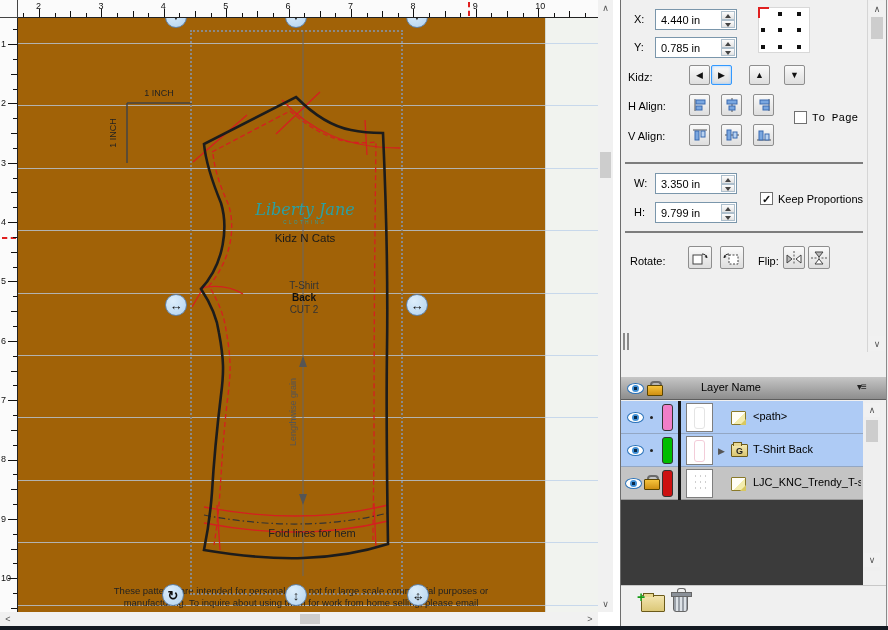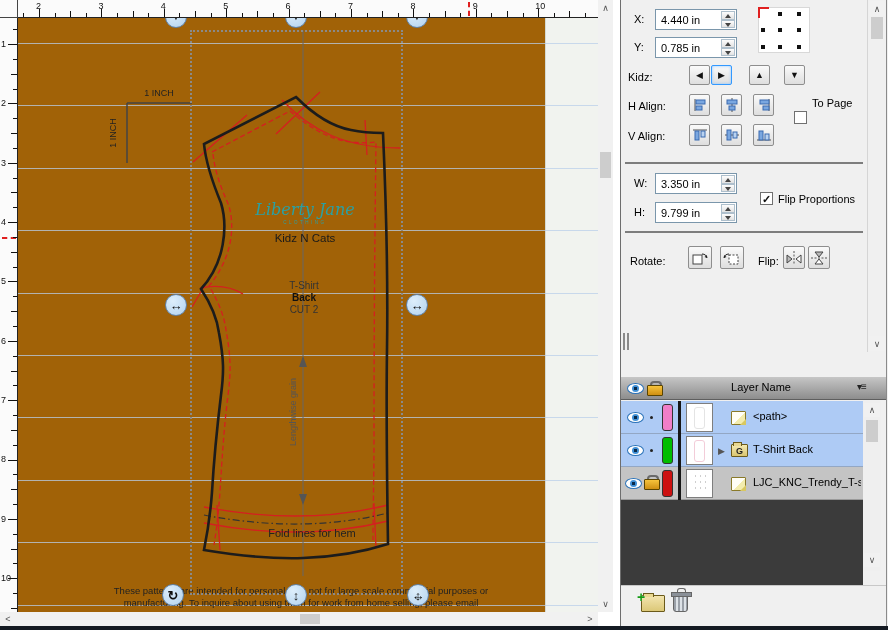--- a/index.html
+++ b/index.html
@@ -56,21 +56,21 @@
   .cb.checked:after { content:"✓"; }
   .anchor-box { position:absolute; left:137px; top:7px; width:52px; height:46px; background:#fff; border:1px solid #d8d8d8; }
   .anchor-dot { position:absolute; width:4px; height:4px; background:#111; }
   .anchor-corner { position:absolute; left:-1px; top:-1px; width:11px; height:11px; border-left:2px solid #e02020; border-top:2px solid #e02020; }
   .gripper { position:absolute; width:2px; height:17px; background:#8a8a8a; }
 
   
   .layers-titlebar { position:absolute; left:0; top:353px; width:266px; height:23px; background:linear-gradient(#eef4fd,#aac6ee); border-top:1px solid #5a5a5a; border-bottom:1px solid #7e96b8; }
   .layers-title { position:absolute; left:12px; top:5px; font-size:11px; color:#10253c; }
   .layers-header { position:absolute; left:0; top:377px; width:266px; height:23px; background:linear-gradient(#c6c6c6,#8d8d8d); border-bottom:1px solid #5e5e5e; }
-  .layers-header-label { position:absolute; left:80px; top:4px; width:120px; text-align:center; font-size:11px; color:#000; }
+  .layers-header-label { position:absolute; left:80px; top:4px; width:120px; text-align:left; font-size:11px; color:#000; }
   .menu-icon { position:absolute; left:236px; top:4px; font-size:10px; color:#222; letter-spacing:-1px; }
   .lrow { position:absolute; left:0; width:242px; height:33px; border-bottom:1px solid #93a7c4; }
   .lrow.gray { border-bottom:1px solid #9a9a9a; }
   .lrow-divider { position:absolute; left:57px; top:0; width:3px; height:33px; background:#161616; }
   .eye { position:absolute; width:17px; height:11px; border:1px solid #2a72b8; border-radius:50%; background:#fff; }
   .eye:after { content:''; position:absolute; left:4px; top:1px; width:7px; height:7px; border-radius:50%; background:radial-gradient(circle,#0a2a4a 38%,#3f8fd6 40%); }
   .visdot { position:absolute; width:3px; height:3px; border-radius:50%; background:#222; }
   .lock { position:absolute; width:14px; height:15px; }
   .lock:before { content:''; position:absolute; left:3px; top:0; width:8px; height:8px; border:2px solid #6a6a6a; border-bottom:none; border-radius:4px 4px 0 0; }
   .lock:after { content:''; position:absolute; left:0; bottom:0; width:14px; height:9px; background:linear-gradient(#f6c33c,#cf8f12); border:1px solid #5a4400; border-radius:1px; }
@@ -350,21 +350,21 @@
         </svg>
     </div>
     <div class="tbtn" style="left:132px;top:94px;width:21px;height:22px;">
       <svg class="mini" width="16" height="16">
           <line x1="13" y1="2" x2="13" y2="14" stroke="#555"></line>
           <rect x="4" y="3" width="9" height="4" fill="#7aa7e0" stroke="#3a6ab0"></rect>
           <rect x="7" y="9" width="6" height="4" fill="#7aa7e0" stroke="#3a6ab0"></rect>
         </svg>
     </div>
     <div class="cb" style="left:173px;top:111px;"></div>
-    <span class="lbl" style="left:191px;top:97px;">To Page</span>
+    <span class="lbl" style="left:191px;top:112px;font-family:Liberation Mono, monospace;">To Page</span>
 
     <span class="lbl" style="left:7px;top:130px;">V Align:</span>
     <div class="tbtn" style="left:68px;top:124px;width:21px;height:22px;">
       <svg class="mini" width="16" height="16">
           <line x1="1" y1="3" x2="15" y2="3" stroke="#555"></line>
           <rect x="3" y="4" width="4" height="9" fill="#7aa7e0" stroke="#3a6ab0"></rect>
           <rect x="9" y="4" width="4" height="6" fill="#b9d2f0" stroke="#3a6ab0"></rect>
         </svg>
     </div>
     <div class="tbtn" style="left:100px;top:124px;width:21px;height:22px;">
@@ -394,21 +394,21 @@
     </div>
     <span class="lbl" style="left:13px;top:206px;">H:</span>
     <div class="field" style="left:34px;top:202px;">
       <span class="val">9.799 in</span>
       <span class="spinner">
           <span class="spin-up"></span>
           <span class="spin-down"></span>
         </span>
     </div>
     <div class="cb checked" style="left:139px;top:192px;"></div>
-    <span class="lbl" style="left:157px;top:193px;">Flip Proportions</span>
+    <span class="lbl" style="left:157px;top:193px;">Keep Proportions</span>
 
     <div class="sep" style="top:231px;"></div>
 
     <span class="lbl" style="left:9px;top:255px;">Rotate:</span>
     <div class="tbtn" style="left:67px;top:246px;width:24px;height:23px;">
       <svg class="mini" width="18" height="16">
           <rect x="2" y="5" width="9" height="9" fill="#fff" stroke="#444"></rect>
           <path d="M11,4 A5,4 0 0 1 16,8" fill="none" stroke="#222"></path>
           <polygon points="16,8 13.5,7 16,5" fill="#222"></polygon>
         </svg>

